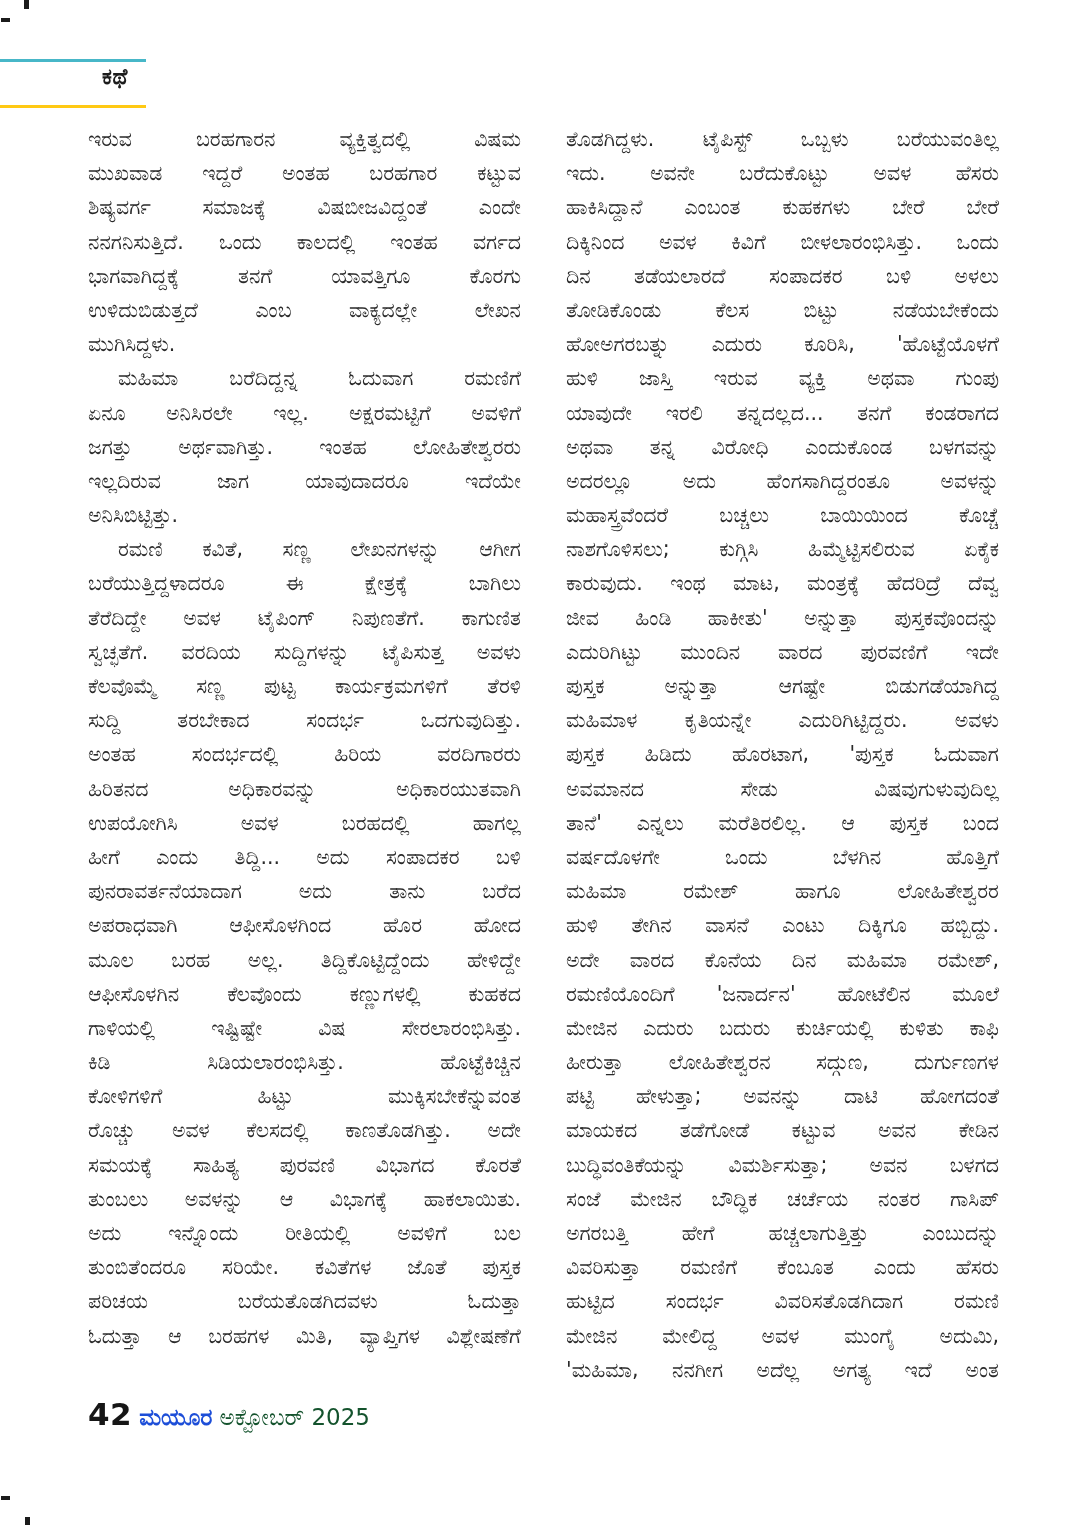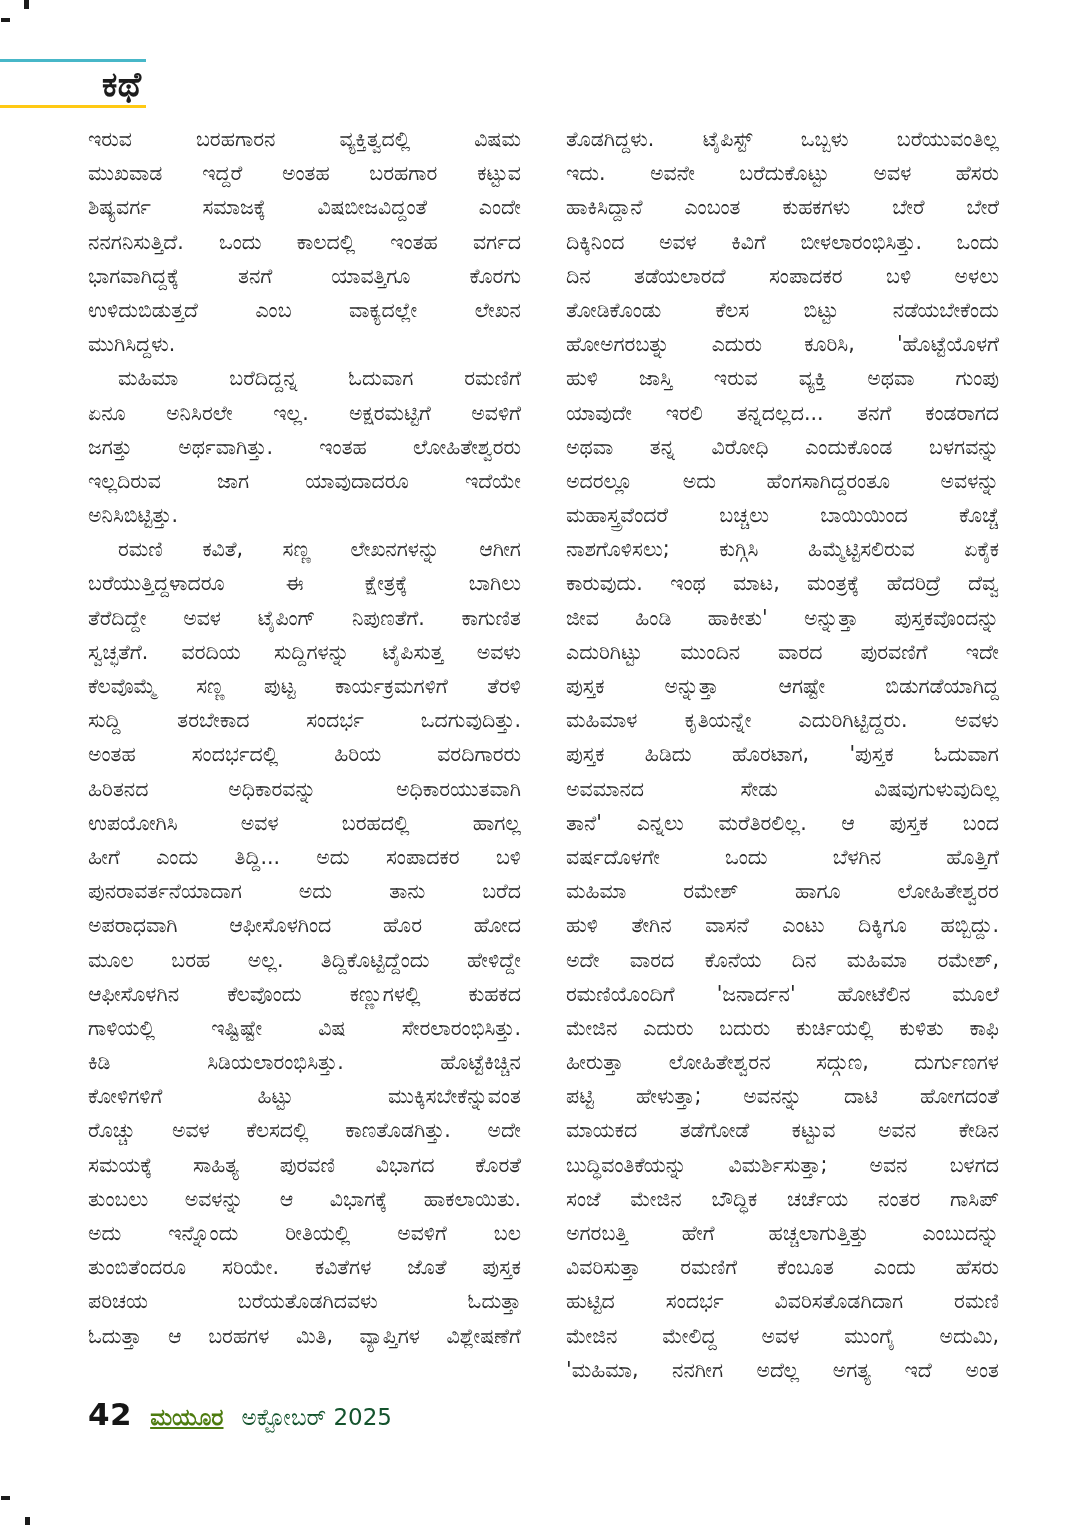--- a/index.html
+++ b/index.html
@@ -24,21 +24,21 @@
   .reg-tick-bottom { left: 25px; top: 1517px; width: 5px; height: 8px; }
 
   
   .header-rule { position: absolute; left: 0; width: 146px; height: 3px; }
   .rule-teal   { top: 59px; }
   .rule-yellow { top: 105px; }
   .section-title {
     position: absolute;
     left: 102px;
     top: 64px;
-    font-size: 34px;
+    font-size: 22px;
     font-weight: bold;
     color: #1c1c1c;
     letter-spacing: 0.5px;
   }
 
   
   .column {
     position: absolute;
     top: 127px;
     width: 433px;
@@ -58,21 +58,21 @@
   .line.left { display: block; }
   .line.indent { padding-left: 30px; }
 
   
   .footer {
     position: absolute;
     left: 88px;
     top: 1396px;
     display: flex;
     align-items: baseline;
-    gap: 18px;
+    gap: 7px;
   }
   .footer .page-number {
     font-size: 31px;
     font-weight: bold;
     color: #161616;
     letter-spacing: 0.5px;
   }
   .footer .magazine-logo {
     font-size: 23px;
     font-weight: bold;
@@ -565,15 +565,15 @@
       <span>ನನಗೀಗ</span>
       <span>ಅದೆಲ್ಲ</span>
       <span>ಅಗತ್ಯ</span>
       <span>ಇದೆ</span>
       <span>ಅಂತ</span>
     </div>
   </div>
 
 <div class="footer">
   <span class="page-number">42</span>
-  <span class="magazine-logo" style="color: #4d7c0f; text-decoration: underline;">ಮಯೂರ</span>
+  <span class="magazine-logo" style="color: #1d4ed8;">ಮಯೂರ</span>
   <span class="issue-date">ಅಕ್ಟೋಬರ್ 2025</span>
 </div>
 
 </body></html>

